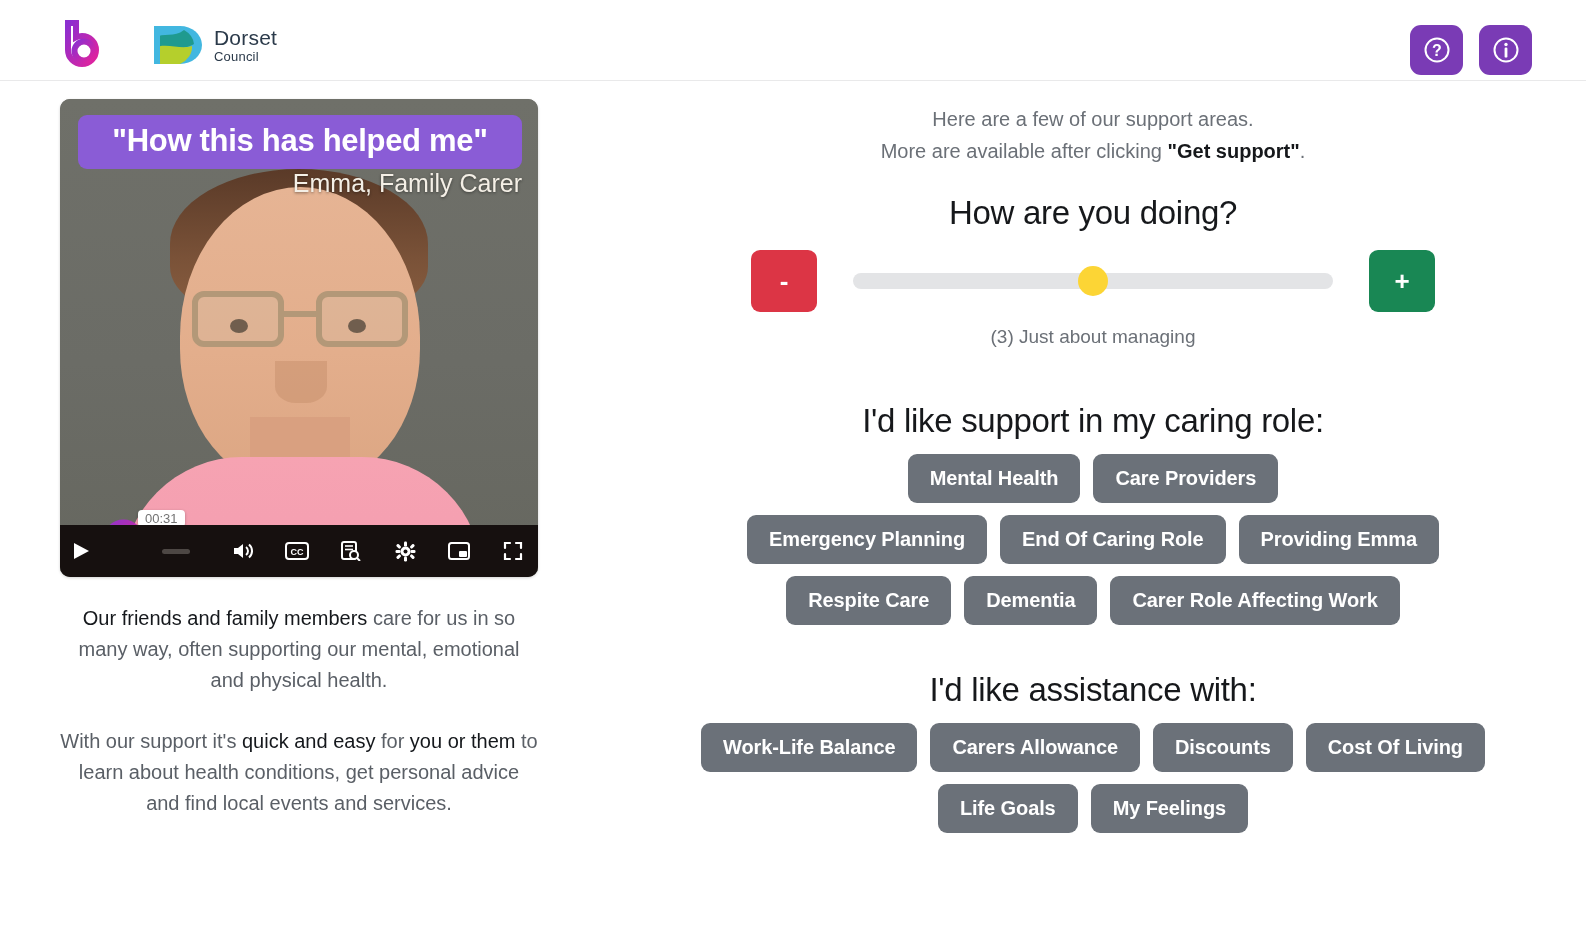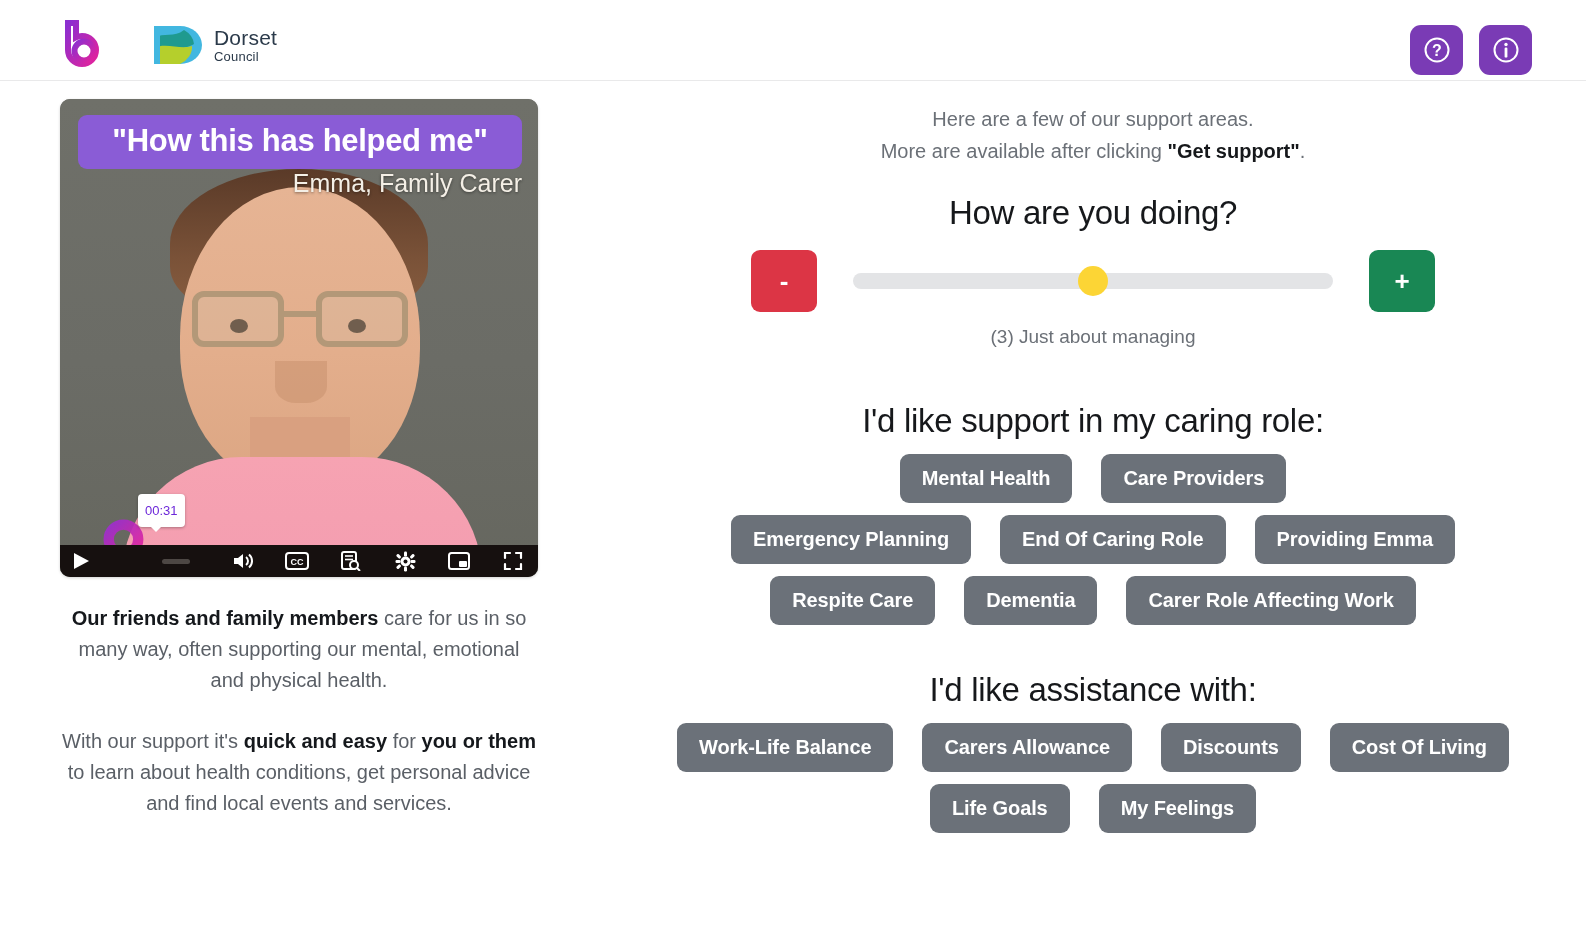--- a/index.html
+++ b/index.html
@@ -214,38 +214,38 @@
     bottom: 12px;
     width: 68px;
     height: 72px;
     opacity: 0.92;
   }
   .time-tip {
     position: absolute;
     left: 78px;
     bottom: 50px;
     background: #ffffff;
-    color: #6d28d9;
+    color: #737373;
     font-size: 13px;
-    padding: 9px 7px;
+    padding: 1px 7px;
     border-radius: 4px;
     box-shadow: 0 1px 3px rgba(0,0,0,0.3);
   }
   .time-tip:after {
     content:"";
     position:absolute;
     left: 12px; bottom: -5px;
     border-left: 6px solid transparent;
     border-right: 6px solid transparent;
     border-top: 6px solid #ffffff;
   }
   .player-bar {
     position: absolute;
     left: 0; right: 0; bottom: 0;
-    height: 32px;
+    height: 52px;
     background: #16100f;
     display: flex;
     align-items: center;
     padding: 0 12px 0 4px;
     gap: 28px;
   }
   .play-btn {
     width: 34px; height: 30px;
     display:flex; align-items:center; justify-content:center;
     cursor: pointer;
@@ -266,21 +266,21 @@
 
   
   .para {
     width: 478px;
     text-align: center;
     font-size: 20px;
     line-height: 1.55;
     color: #5a5f66;
     margin-top: 26px;
   }
-  .para b { color: #15181c; font-weight: bold; }
+  .para b { color: #15181c; font-weight: normal; }
   .para.second { margin-top: 30px; }
 
   
   .intro {
     font-size: 20px;
     line-height: 1.62;
     color: #6b7077;
   }
   .intro b { color: #16181b; font-weight: bold; }
 
@@ -350,21 +350,21 @@
     font-size: 33px;
     color: #16181b;
     margin-top: 54px;
     letter-spacing: -0.3px;
     font-weight: normal;
   }
   .chip-rows { margin-top: 14px; }
   .chip-row {
     display: flex;
     justify-content: center;
-    gap: 29px;
+    gap: 13px;
     margin-bottom: 12px;
   }
   .chip {
     background: #6b7179;
     color: #ffffff;
     font-size: 20px;
     font-weight: bold;
     border: none;
     border-radius: 9px;
     padding: 13px 22px;

